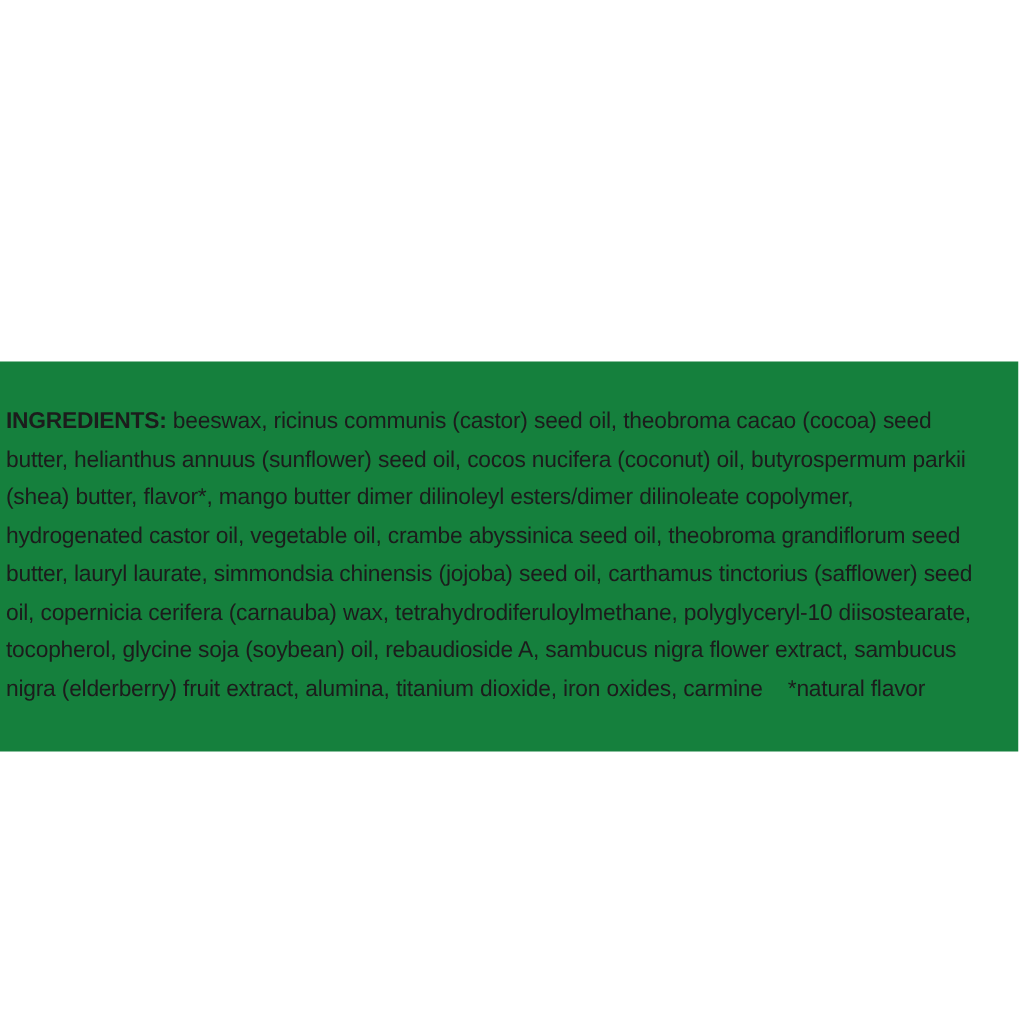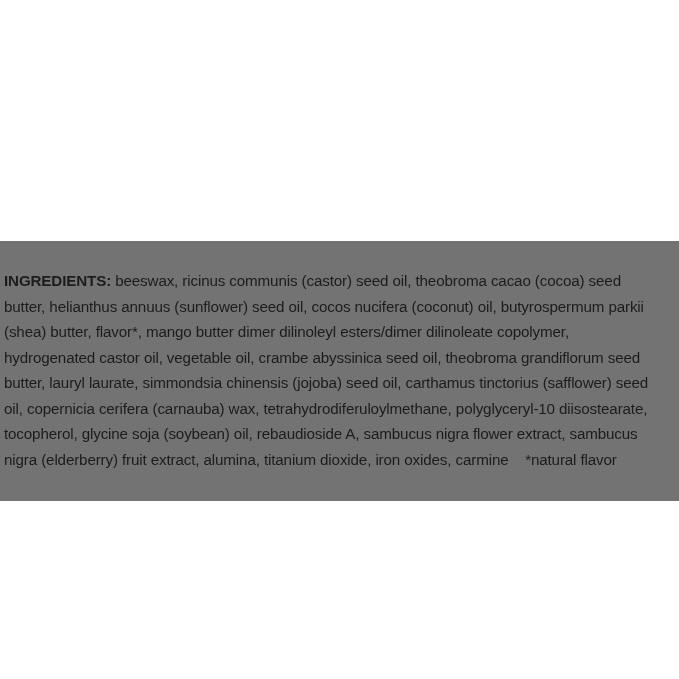--- a/index.html
+++ b/index.html
@@ -17,21 +17,21 @@
     position: relative;
     width: 679px;
     height: 679px;
     background: #ffffff;
   }
   .ingredients-panel {
     position: absolute;
     left: 0;
     top: 241px;
     width: 679px;
-    background: #737373;
+    background: #15803d;
     padding: 12px 12px 14px 0;
     box-sizing: border-box;
   }
   .ingredients-text {
     font-family: "Liberation Sans", sans-serif;
     font-size: 15.2px;
     line-height: 25.5px;
     color: #1c1c1c;
     padding: 0 6px 0 4px;
     text-align: left;

